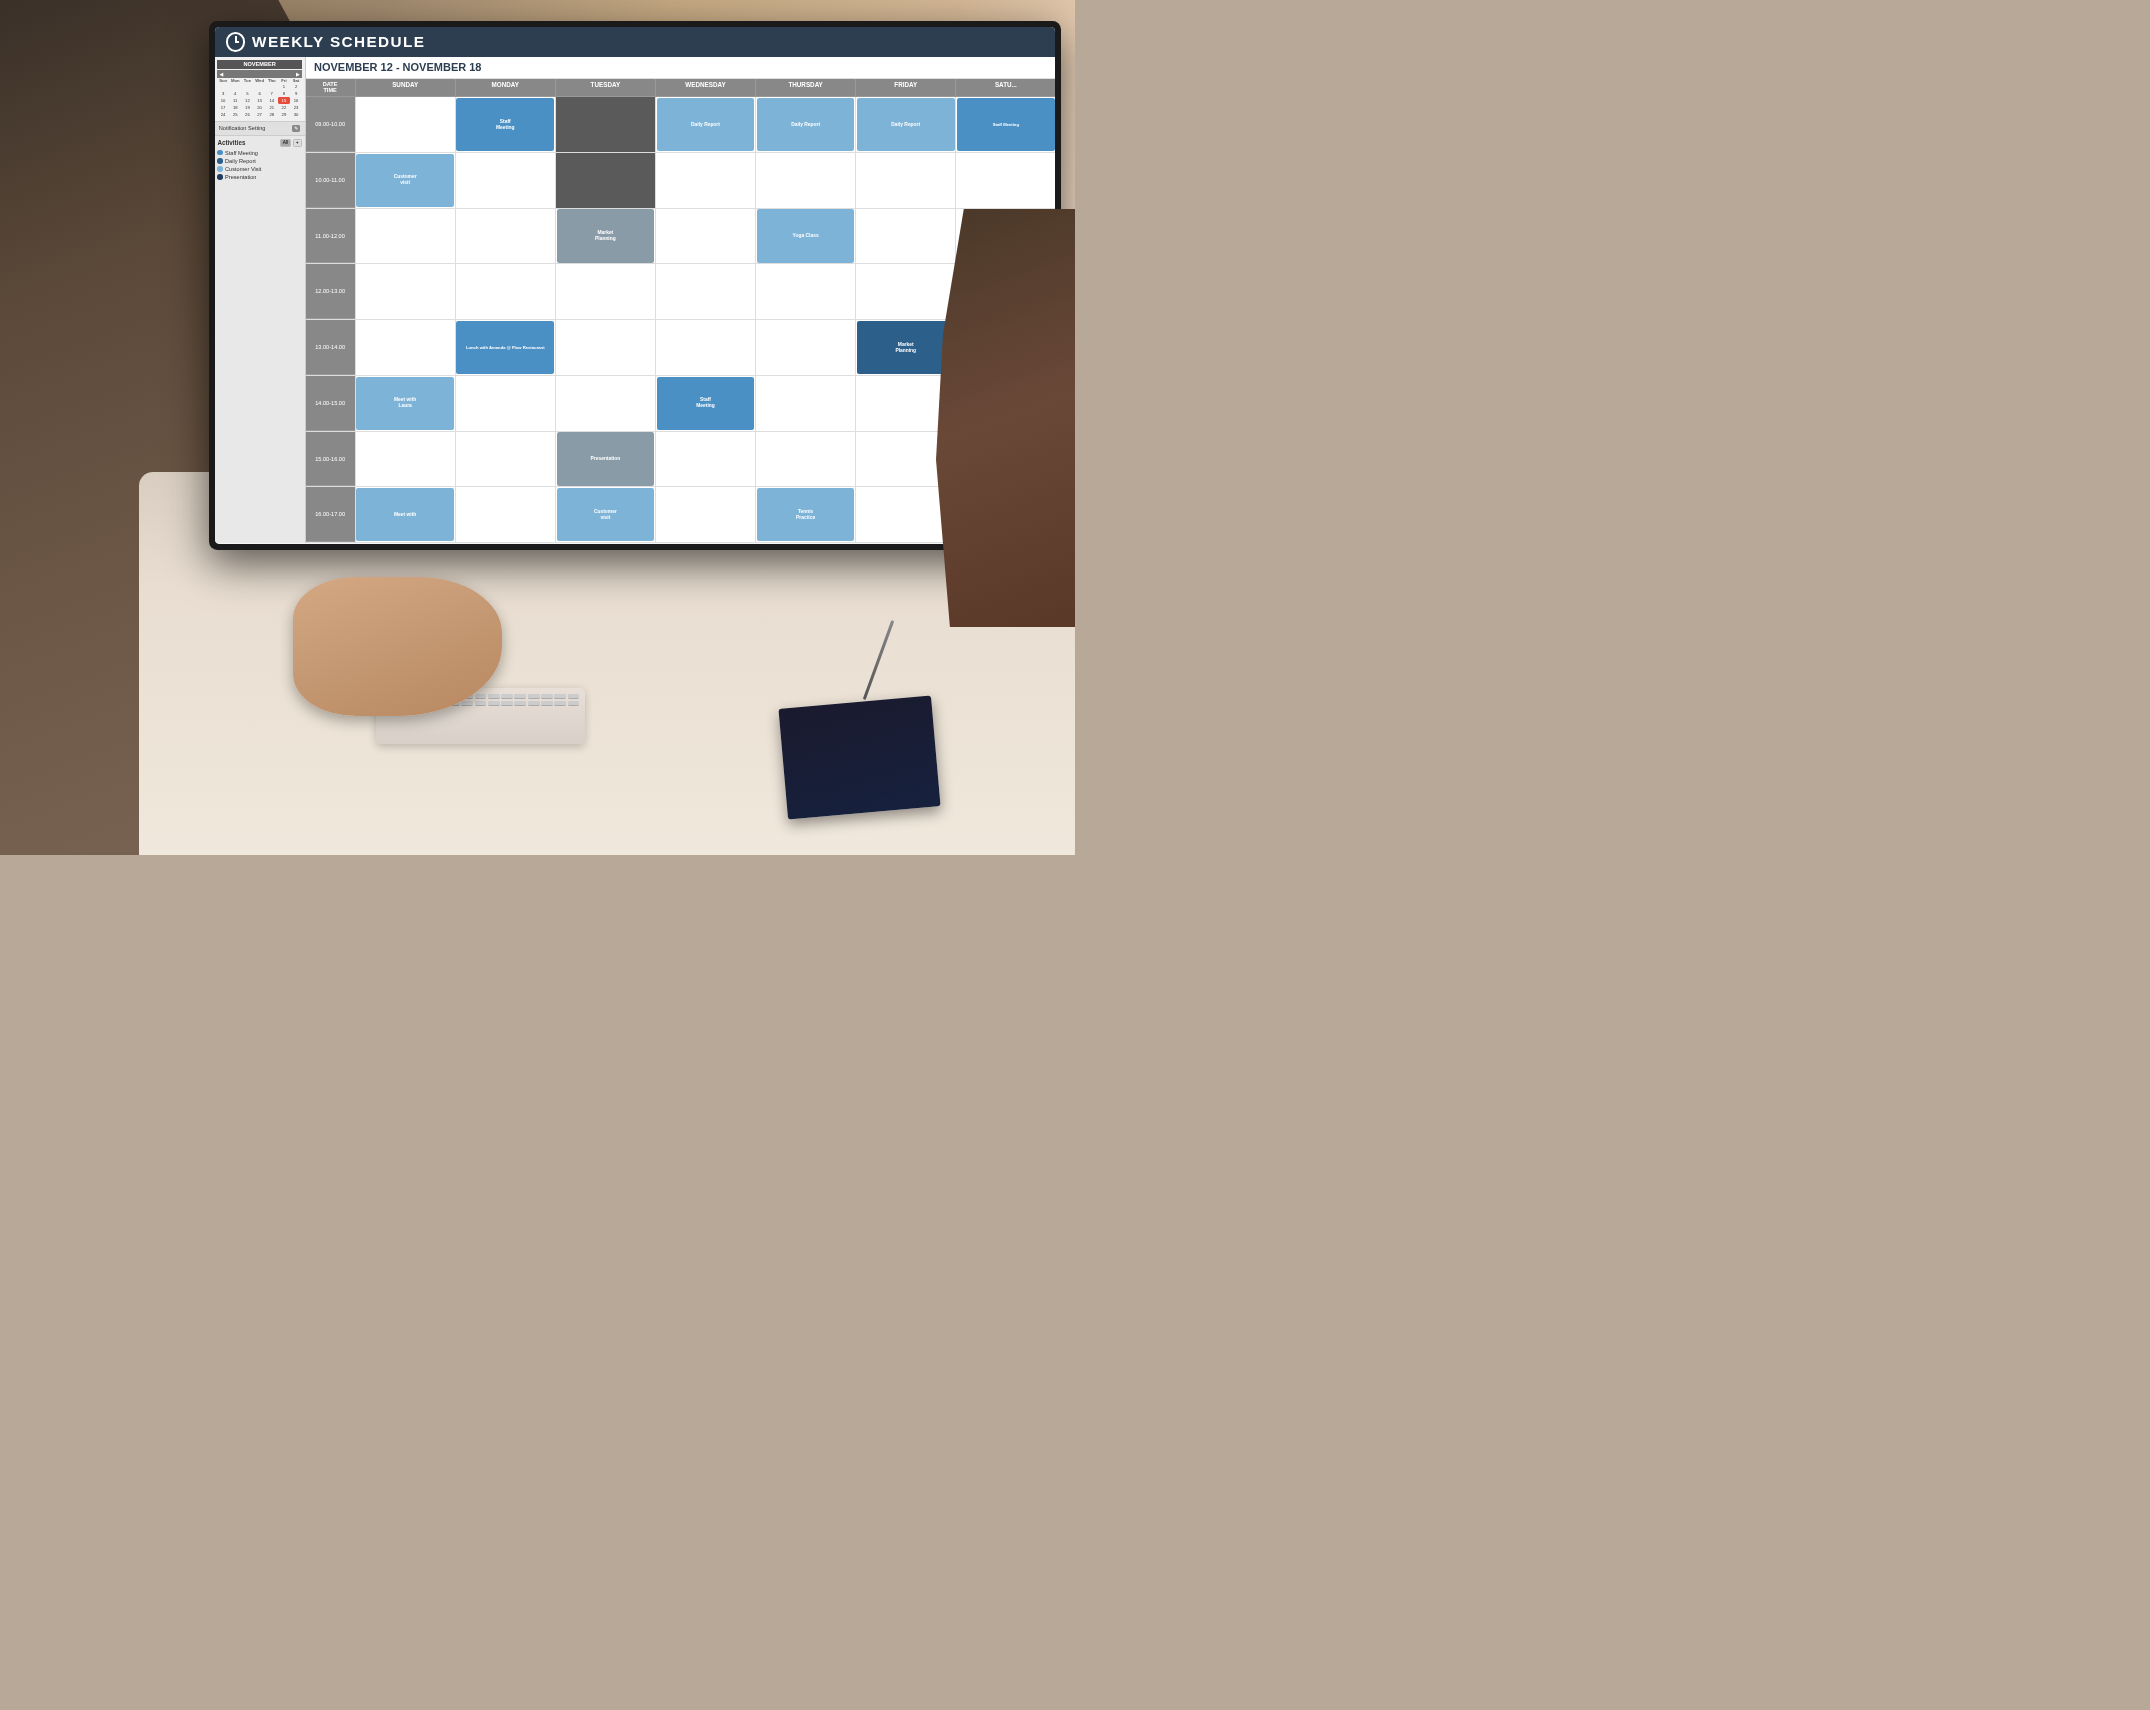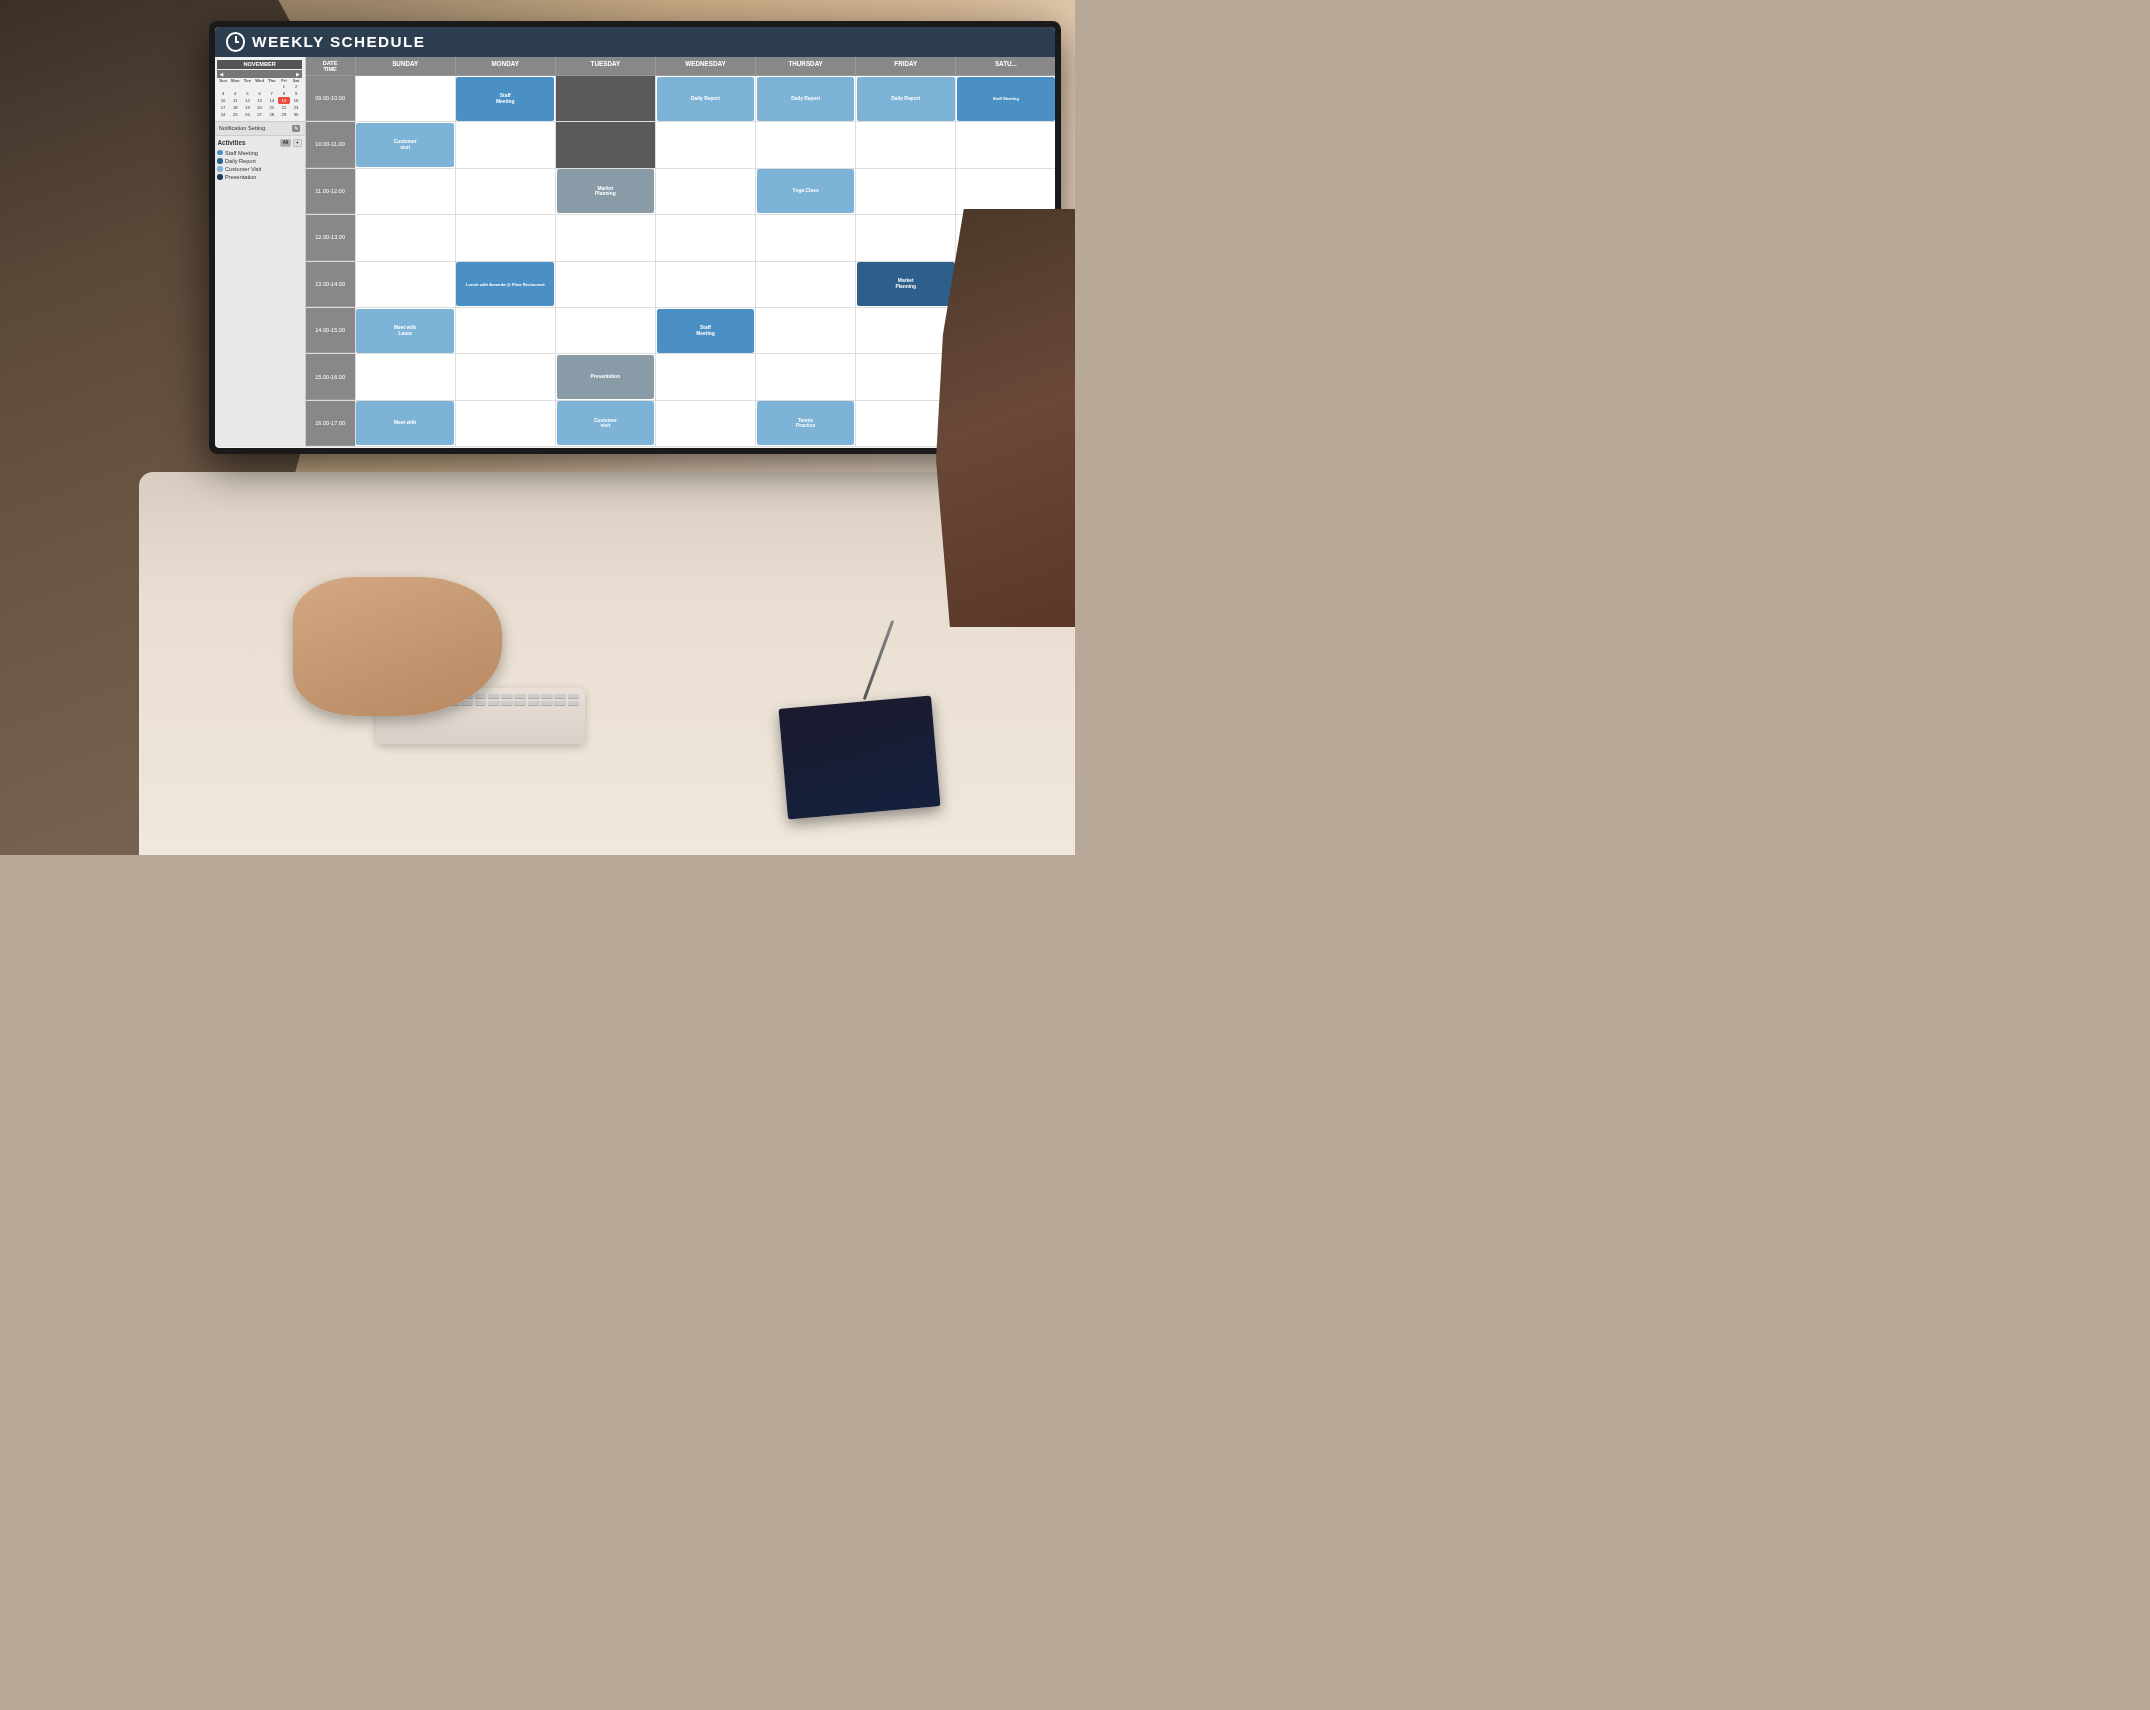--- a/index.html
+++ b/index.html
@@ -43,21 +43,21 @@
       z-index: 2;
       border-radius: 14px 14px 0 0;
     }
 
     
     .monitor-outer {
       position: absolute;
       top: 21px;
       left: 209px;
       right: 14px;
-      height: 433px;
+      height: 529px;
       background: #1a1a1a;
       border-radius: 8.4px;
       z-index: 3;
       box-shadow: 0 14px 42px rgba(0,0,0,0.6);
     }
     .monitor-screen {
       position: absolute;
       top: 5.6px;
       left: 5.6px;
       right: 5.6px;
@@ -586,20 +586,21 @@
             </div>
             <div class="activity-item">
               <div class="activity-dot" style="background:#1e3a5f"></div>
               <span>Presentation</span>
             </div>
           </div>
         </div>
 
         <div class="calendar-main">
 
+          <div class="date-range">NOVEMBER 12 - NOVEMBER 18</div>
 
           <div class="cal-grid-container">
 
             <div class="cal-col-headers">
               <div class="cal-time-header">
                 <div>DATE</div>
                 <div>TIME</div>
               </div>
               <div class="cal-day-header">SUNDAY</div>
               <div class="cal-day-header">MONDAY</div>

